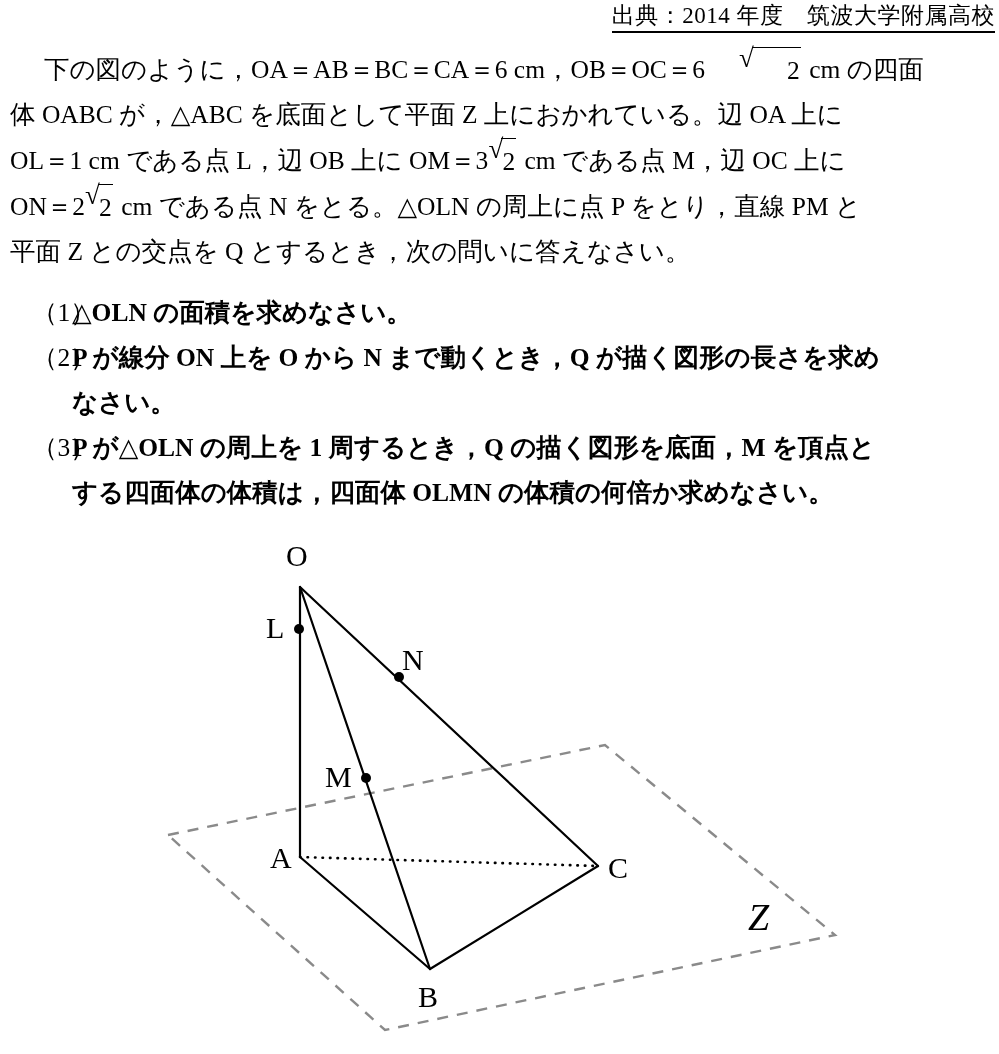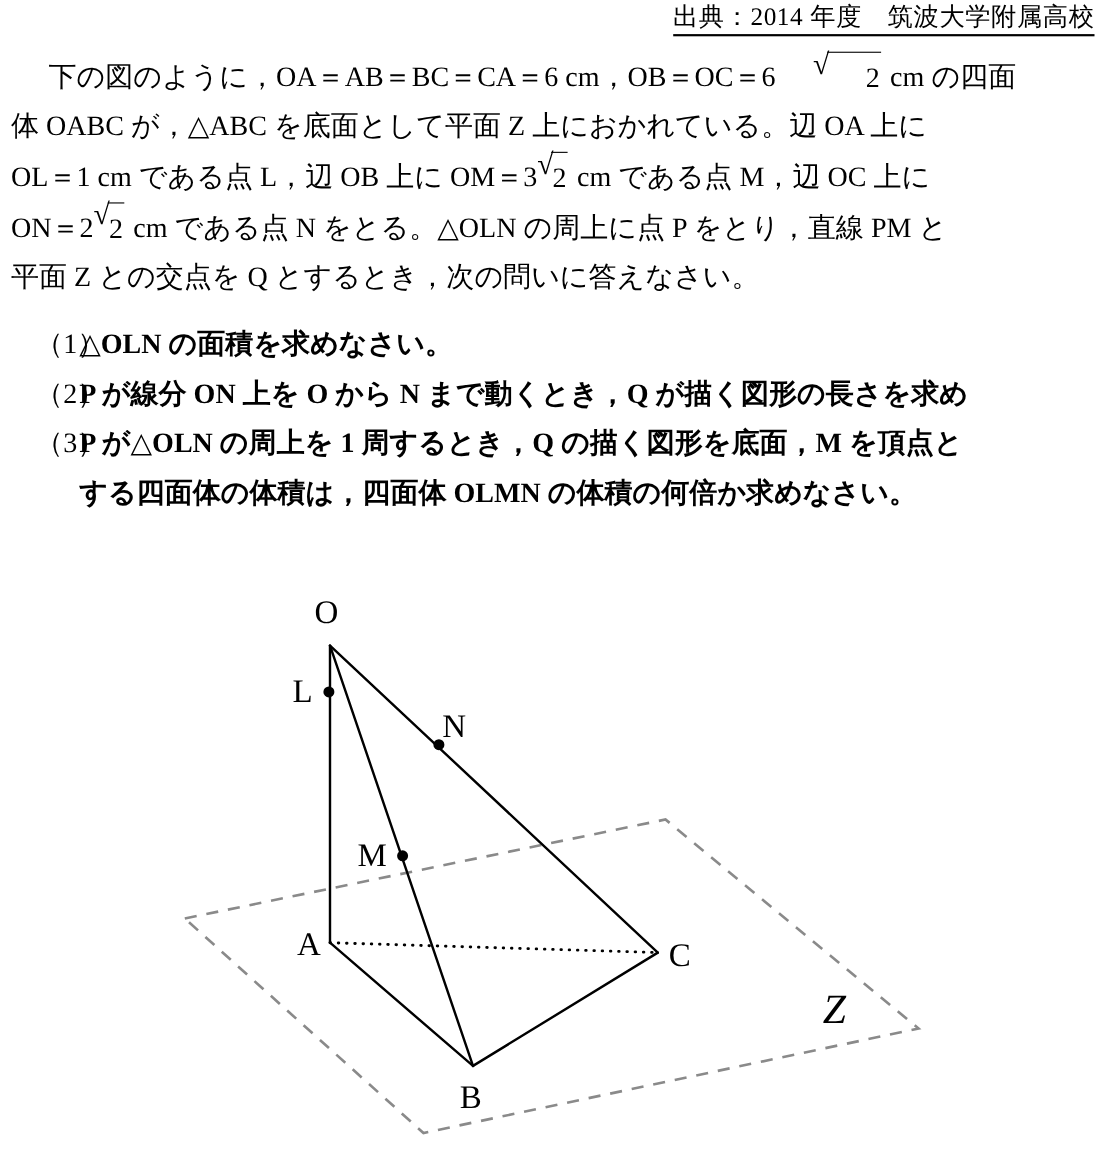--- a/index.html
+++ b/index.html
@@ -132,20 +132,21 @@
 <div class="qlist">
 
   <div class="qitem">
     <span class="qnum">（1）</span>
     <span class="qtext">△OLN の面積を求めなさい。</span>
   </div>
 
   <div class="qitem">
     <span class="qnum">（2）</span>
     <span class="qtext">P が線分 ON 上を O から N まで動くとき，Q が描く図形の長さを求め</span>
+    <span class="qtext cont">なさい。</span>
   </div>
 
   <div class="qitem">
     <span class="qnum">（3）</span>
     <span class="qtext">P が△OLN の周上を 1 周するとき，Q の描く図形を底面，M を頂点と</span>
     <span class="qtext cont">する四面体の体積は，四面体 OLMN の体積の何倍か求めなさい。</span>
   </div>
 </div>
 
 <div class="figure-wrap">

